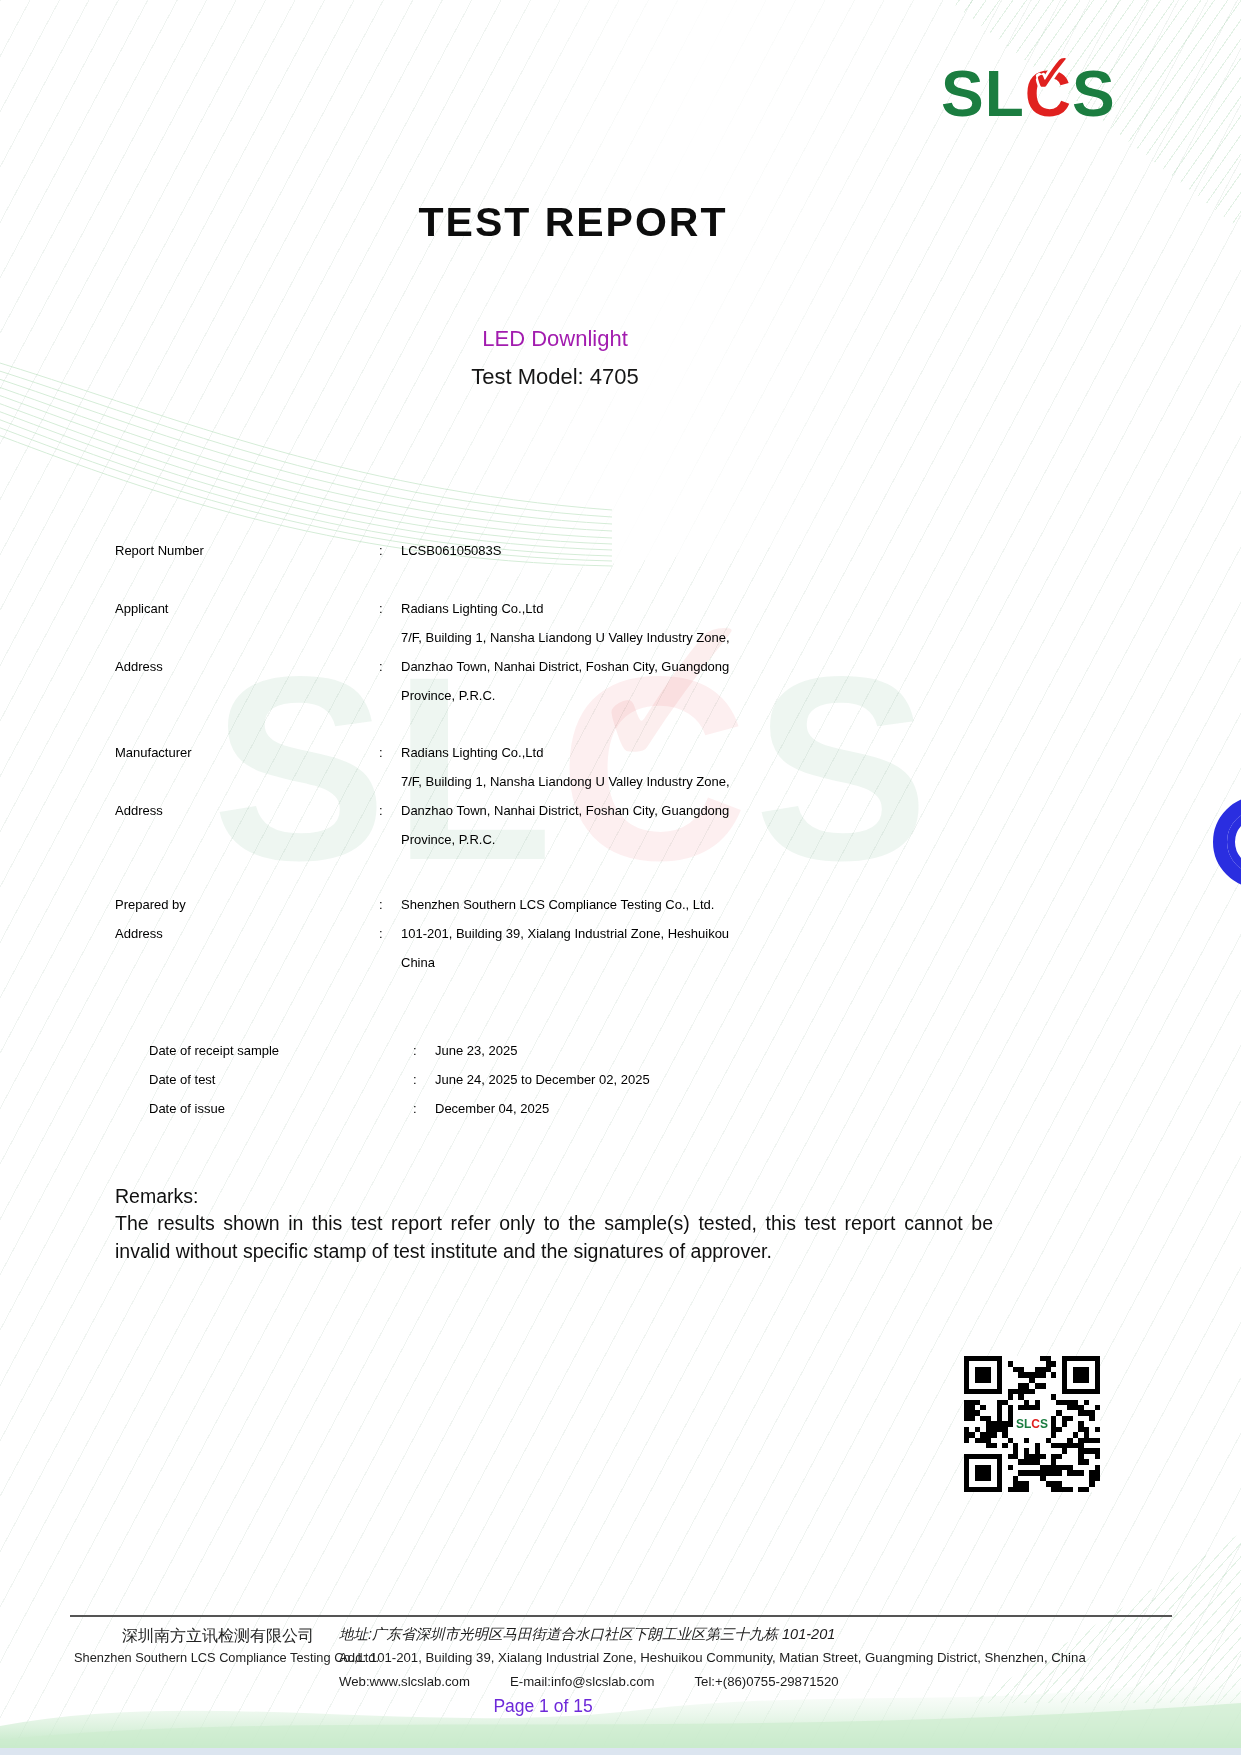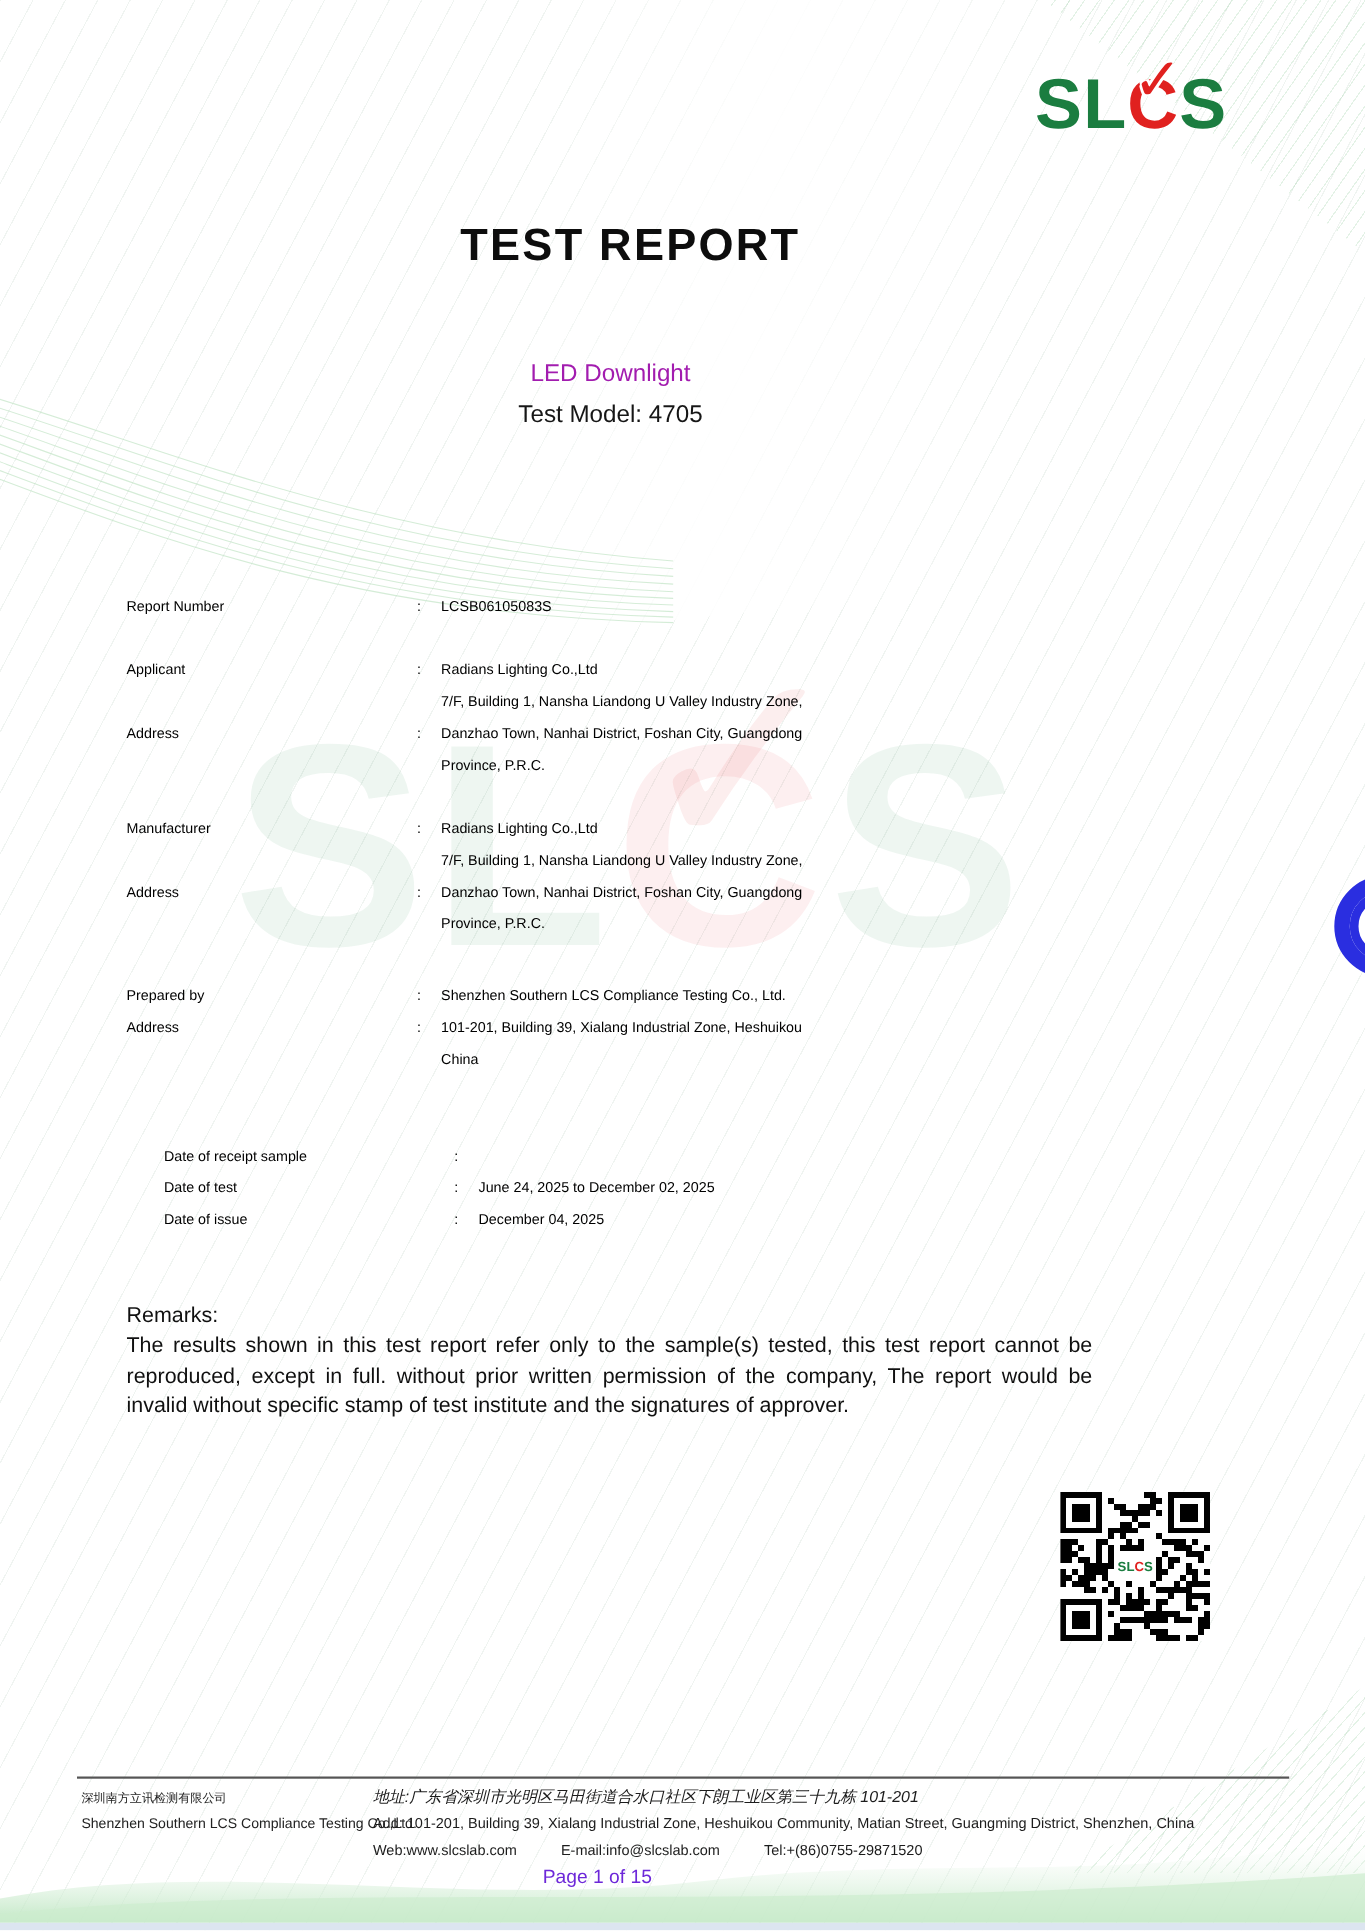--- a/index.html
+++ b/index.html
@@ -71,21 +71,21 @@
     font-size:12px;font-weight:bold;background:#fff;padding:0 1px;line-height:1;}
   .qr-center .g{color:#1b7d40;}
   .qr-center .r{color:#e0211f;}
 
   
   .stamp{position:absolute;right:0;top:790px;}
 
   
   .footer-line{position:absolute;left:70px;top:1615px;width:1102px;height:2px;background:#555;}
   .f-left{position:absolute;left:74px;top:1624px;color:#222;}
-  .f-left .cn{font-size:11px;line-height:23px;}
+  .f-left .cn{font-size:16px;line-height:23px;margin-left:48px;}
   .f-left .en{font-size:12.8px;line-height:22px;}
   .f-right{position:absolute;left:339px;top:1622px;color:#1c1c1c;font-size:13.2px;}
   .f-right .cn{font-size:14.5px;line-height:24px;font-style:italic;}
   .f-right .row{line-height:24px;}
   .f-contact span{margin-right:40px;}
   .page-num{position:absolute;left:0;top:1696px;width:1086px;text-align:center;font-size:17.5px;color:#6d28d9;}
 
   .wave{position:absolute;left:0;bottom:7px;}
   .bottom-strip{position:absolute;left:0;bottom:0;width:100%;height:7px;background:#dce5f0;}
 </style>
@@ -195,37 +195,37 @@
       <span></span>
       <span></span>
       <span>China</span>
     </div>
   </div>
 
   <div class="block" id="block-e">
     <div class="frow">
       <span>Date of receipt sample</span>
       <span>:</span>
+      <span>June 23, 2025</span>
     </div>
     <div class="frow">
       <span>Date of test</span>
       <span>:</span>
       <span>June 24, 2025 to December 02, 2025</span>
     </div>
     <div class="frow">
       <span>Date of issue</span>
       <span>:</span>
       <span>December 04, 2025</span>
     </div>
   </div>
 
   <div class="remarks">
     <div class="heading">Remarks:</div>
     <div class="line just">The results shown in this test report refer only to the sample(s) tested, this test report cannot be</div>
-    <div class="line just">reproduced, except in full. without prior written permission of the company, The report would be</div>
     <div class="line">invalid without specific stamp of test institute and the signatures of approver.</div>
   </div>
 
   <div class="qr">
     <svg id="qr-svg" viewBox="0 0 25 25">
         <rect x="0" y="0" width="25" height="25" fill="#ffffff"></rect>
         <rect x="14" y="0" width="1" height="1" fill="#000"></rect>
         <rect x="15" y="0" width="1" height="1" fill="#000"></rect>
         <rect x="8" y="1" width="1" height="1" fill="#000"></rect>
         <rect x="15" y="1" width="1" height="1" fill="#000"></rect>

